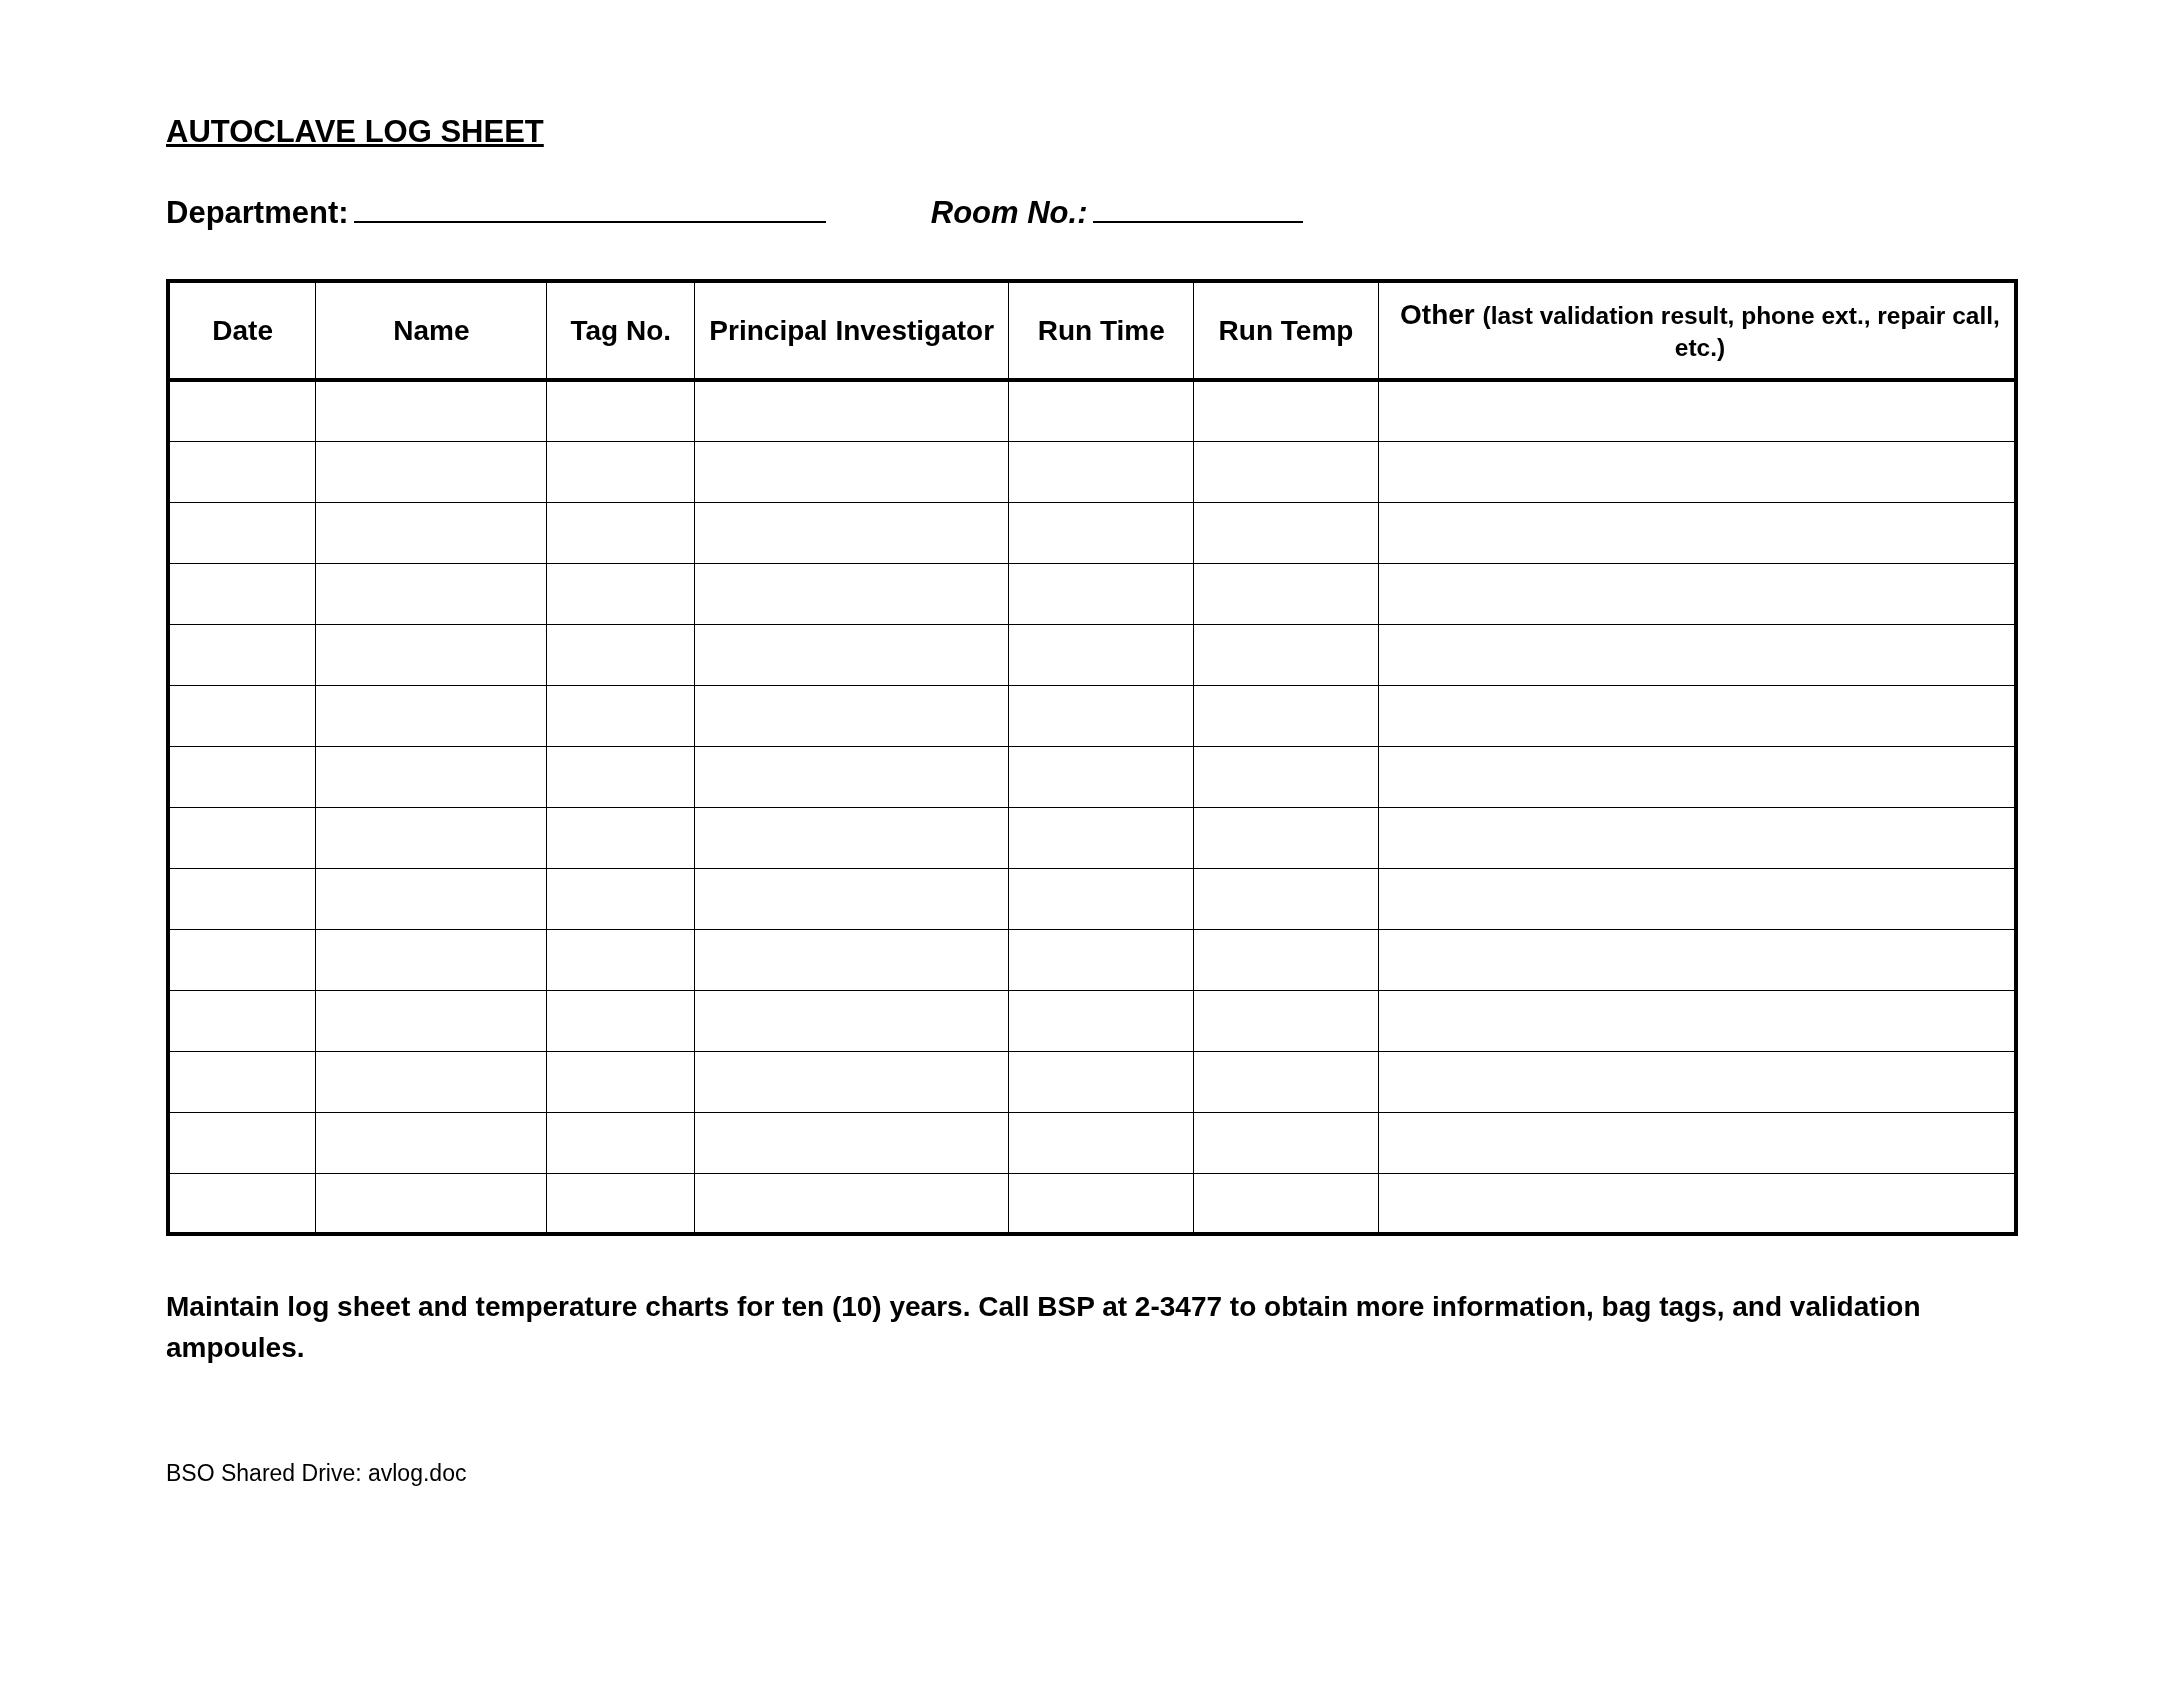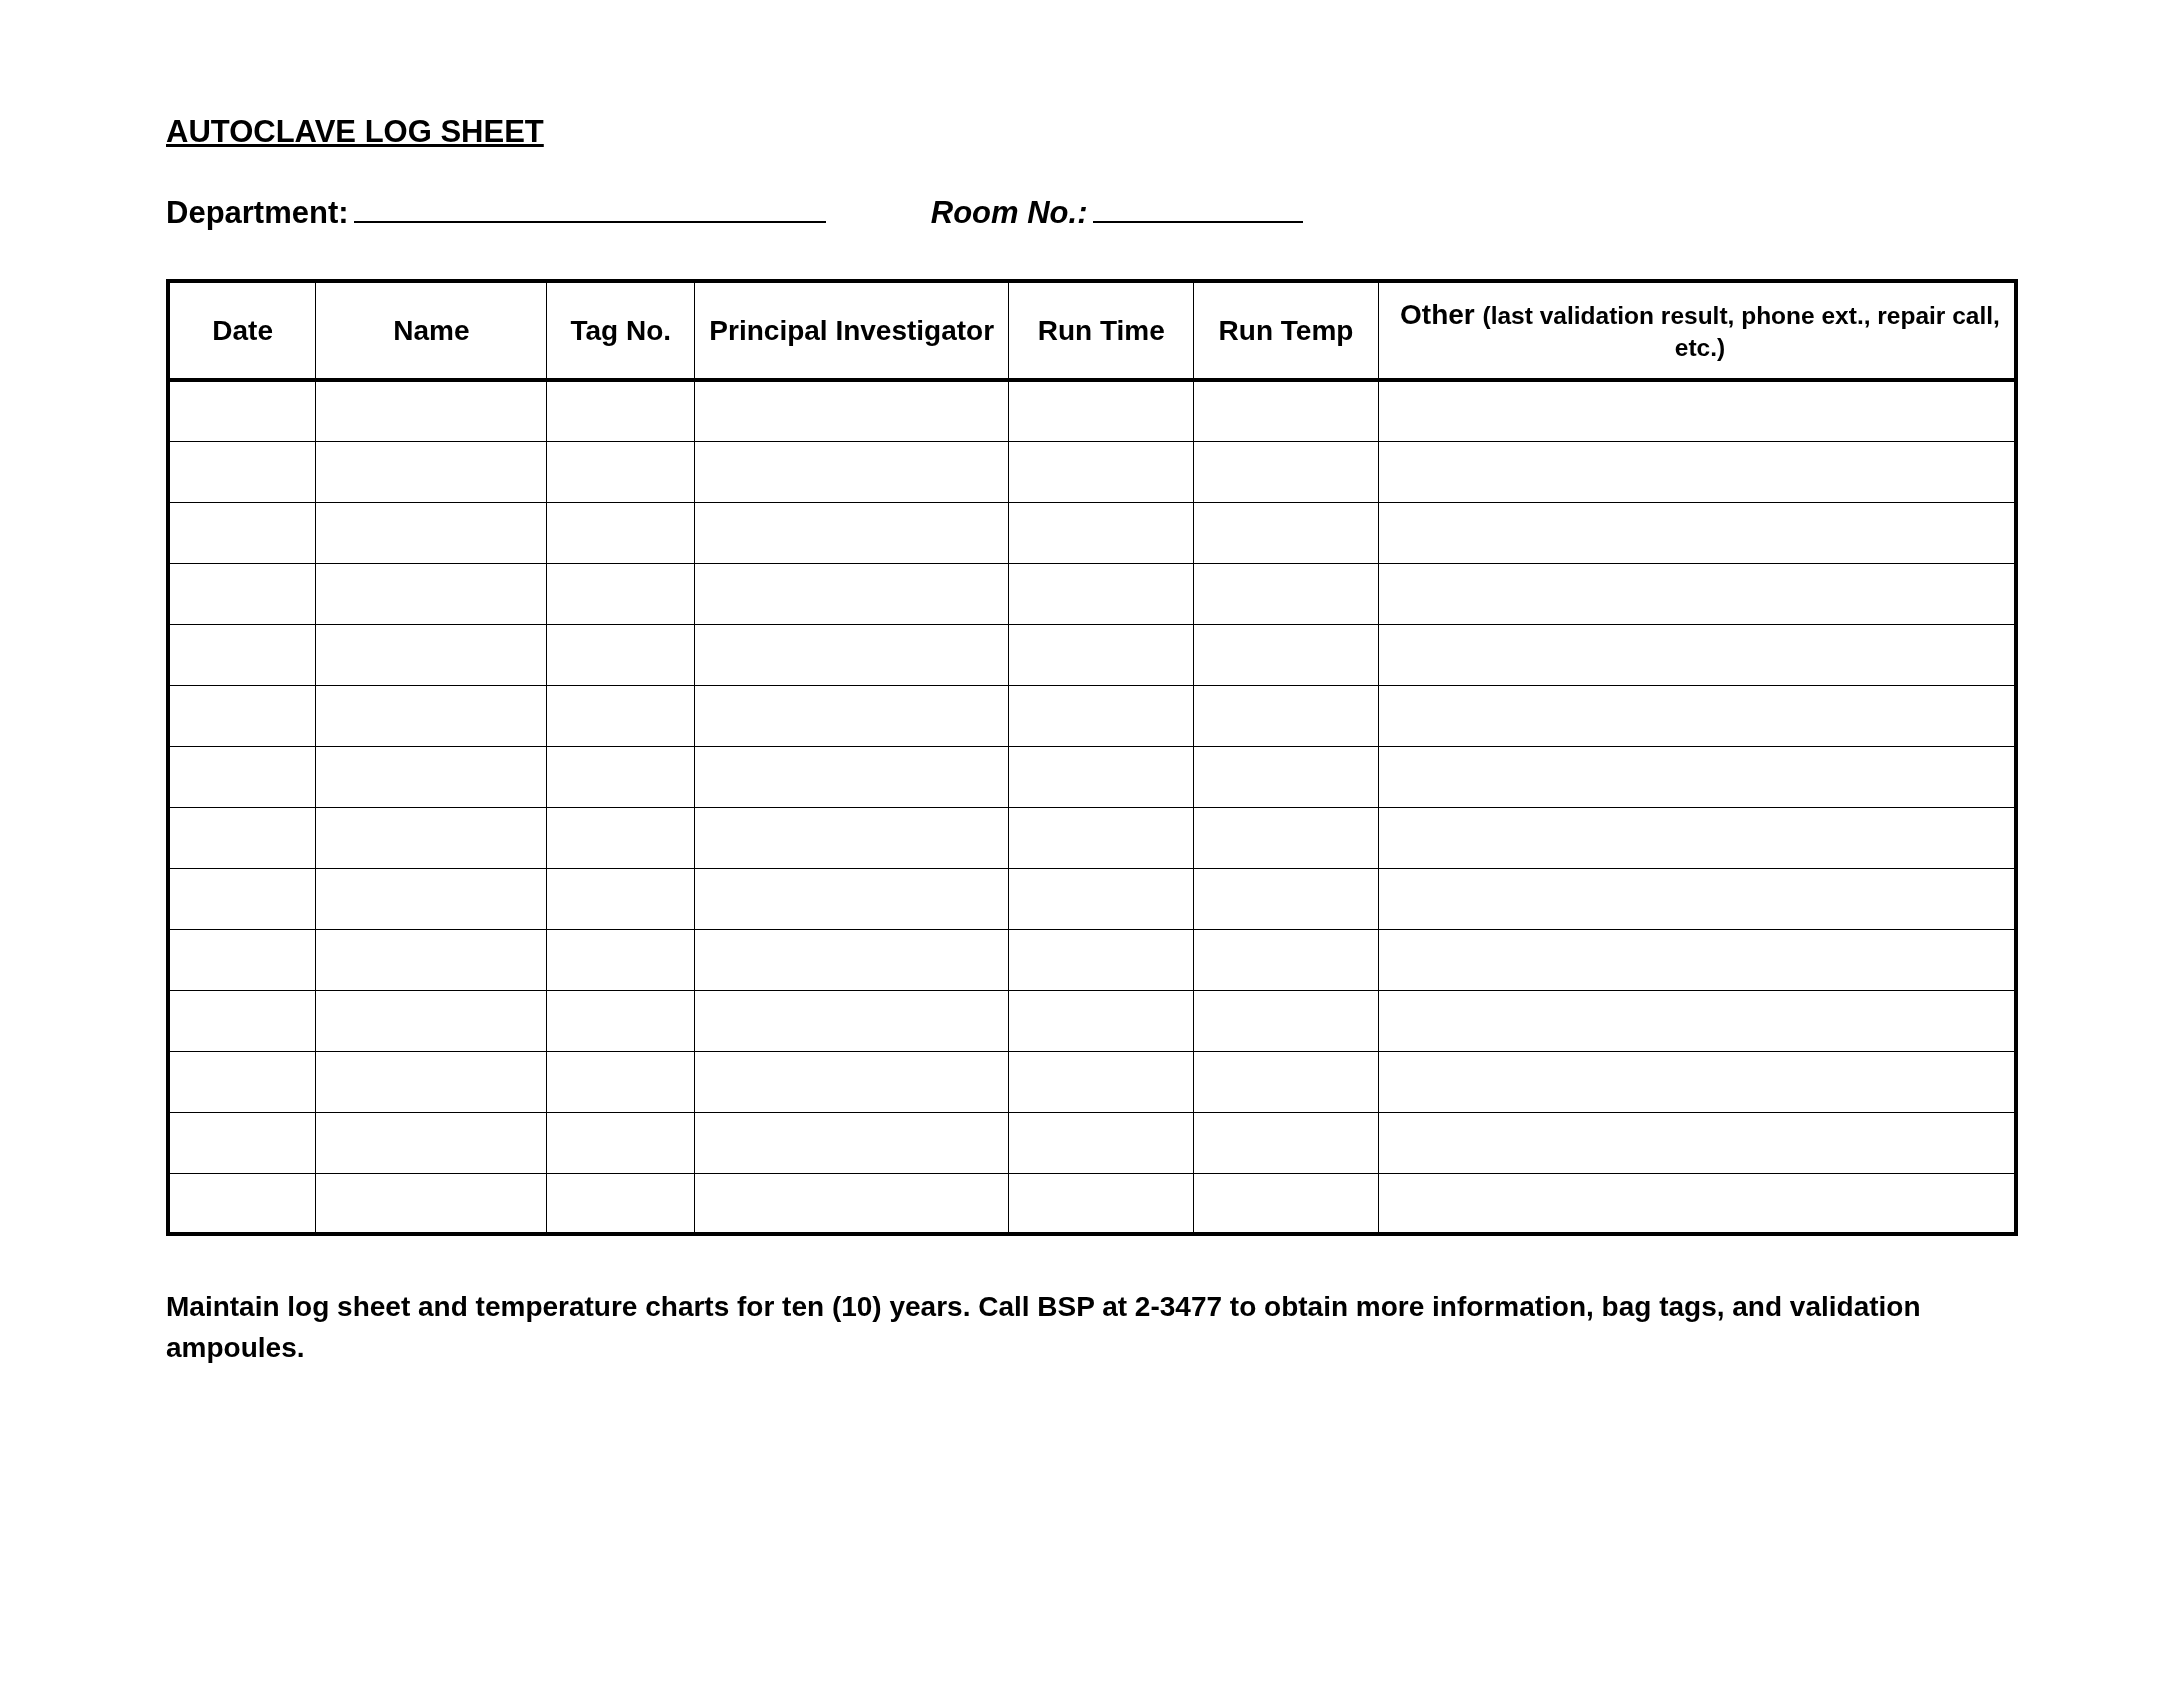--- a/index.html
+++ b/index.html
@@ -254,14 +254,15 @@
         <td></td>
         <td></td>
         <td></td>
       </tr>
     </tbody>
 </table>
 
 <div class="footer-note">Maintain log sheet and temperature charts for ten (10) years.  Call BSP at 2-3477 to obtain more information, bag tags, and validation ampoules.</div>
 
 <div class="doc-meta">
+  <div>BSO Shared Drive:  avlog.doc</div>
 </div>
 
 
 </body></html>

